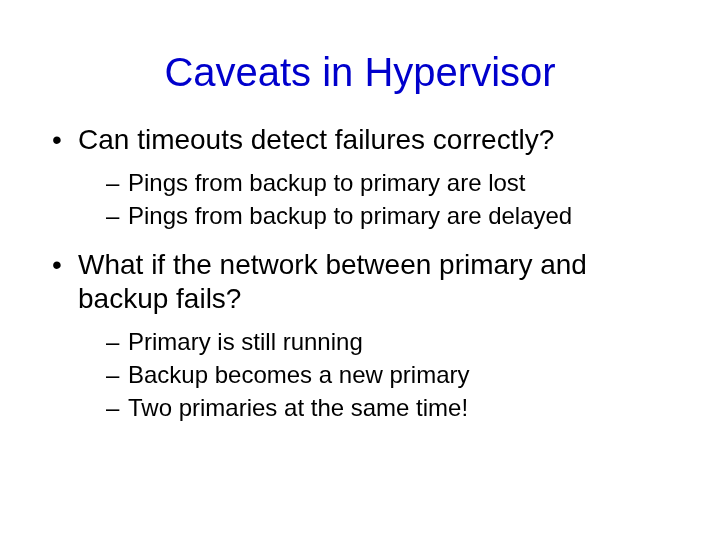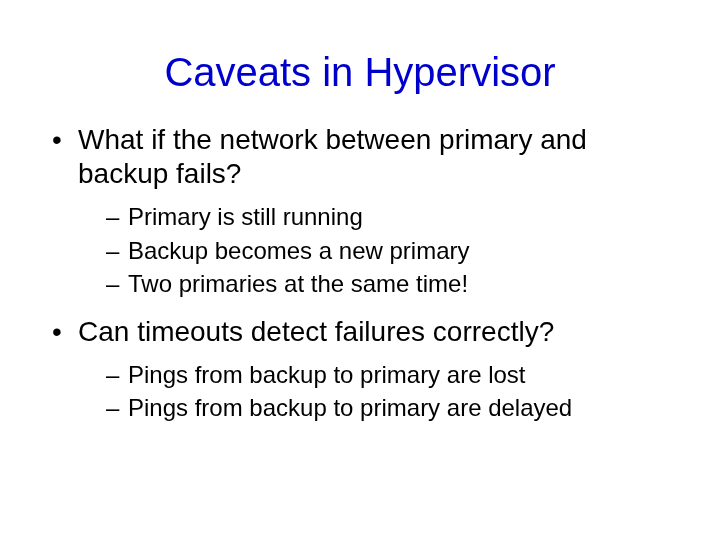--- a/index.html
+++ b/index.html
@@ -64,28 +64,28 @@
   }
 </style>
 </head>
 <body>
 
 <div class="slide">
   <h1 class="title">Caveats in Hypervisor</h1>
 
   <ul class="level1">
     <li>
+      <span>Can timeouts detect failures correctly?</span>
+      <ul class="level2">
+        <li><span>Pings from backup to primary are lost</span></li>
+        <li><span>Pings from backup to primary are delayed</span></li>
+      </ul>
+    </li>
+    <li>
       <span>What if the network between primary and backup fails?</span>
       <ul class="level2">
         <li><span>Primary is still running</span></li>
         <li><span>Backup becomes a new primary</span></li>
         <li><span>Two primaries at the same time!</span></li>
       </ul>
     </li>
-    <li>
-      <span>Can timeouts detect failures correctly?</span>
-      <ul class="level2">
-        <li><span>Pings from backup to primary are lost</span></li>
-        <li><span>Pings from backup to primary are delayed</span></li>
-      </ul>
-    </li>
   </ul>
 </div>
 
 </body></html>

